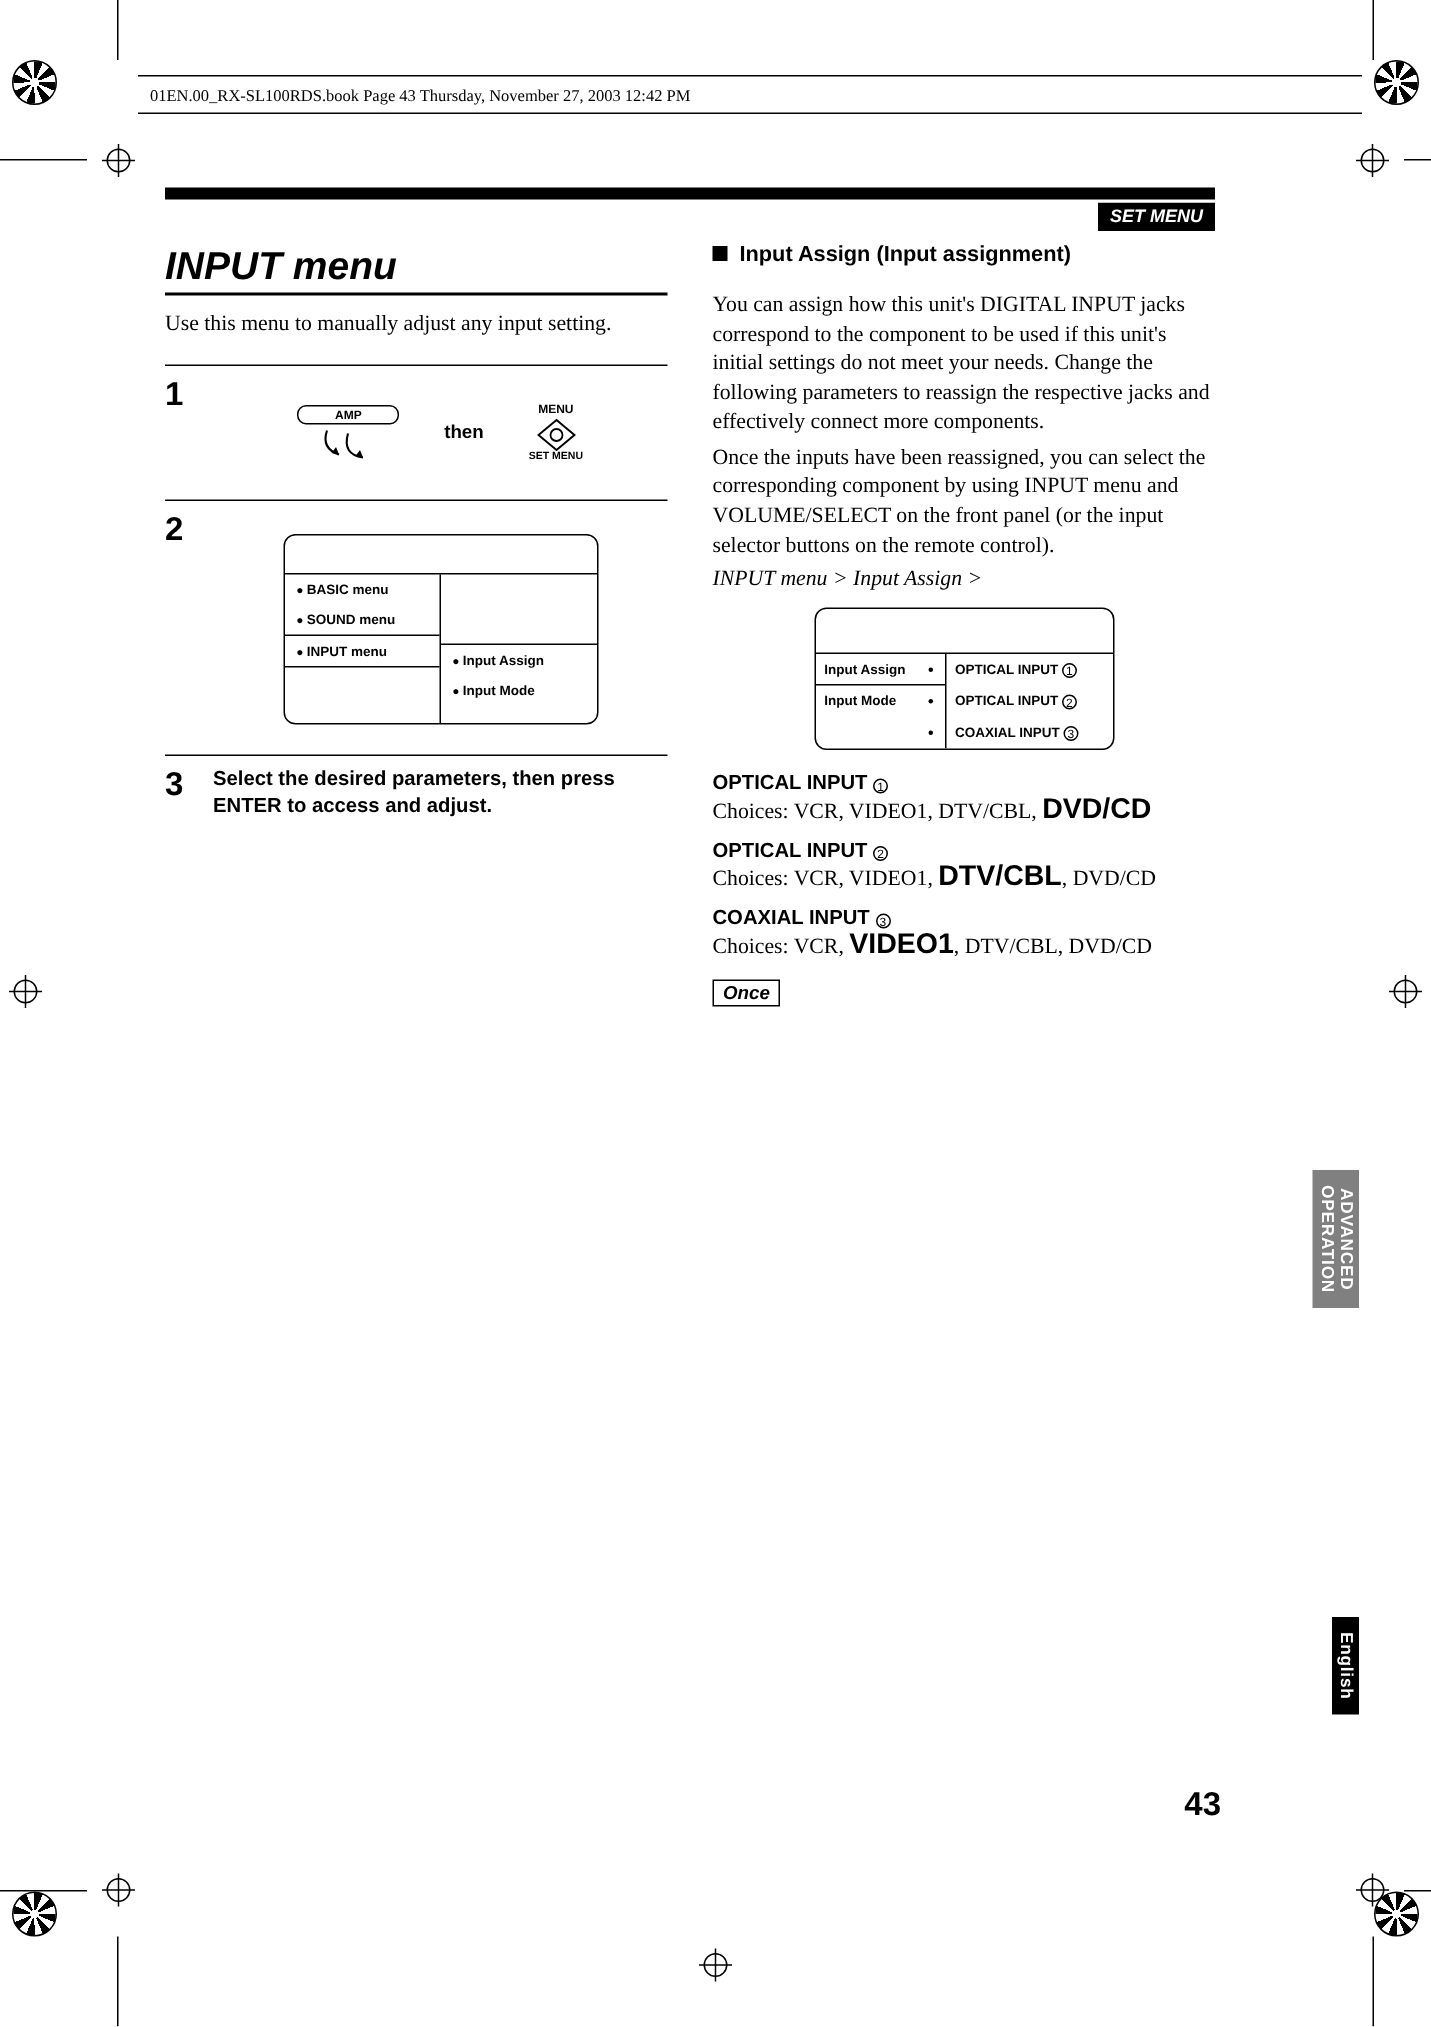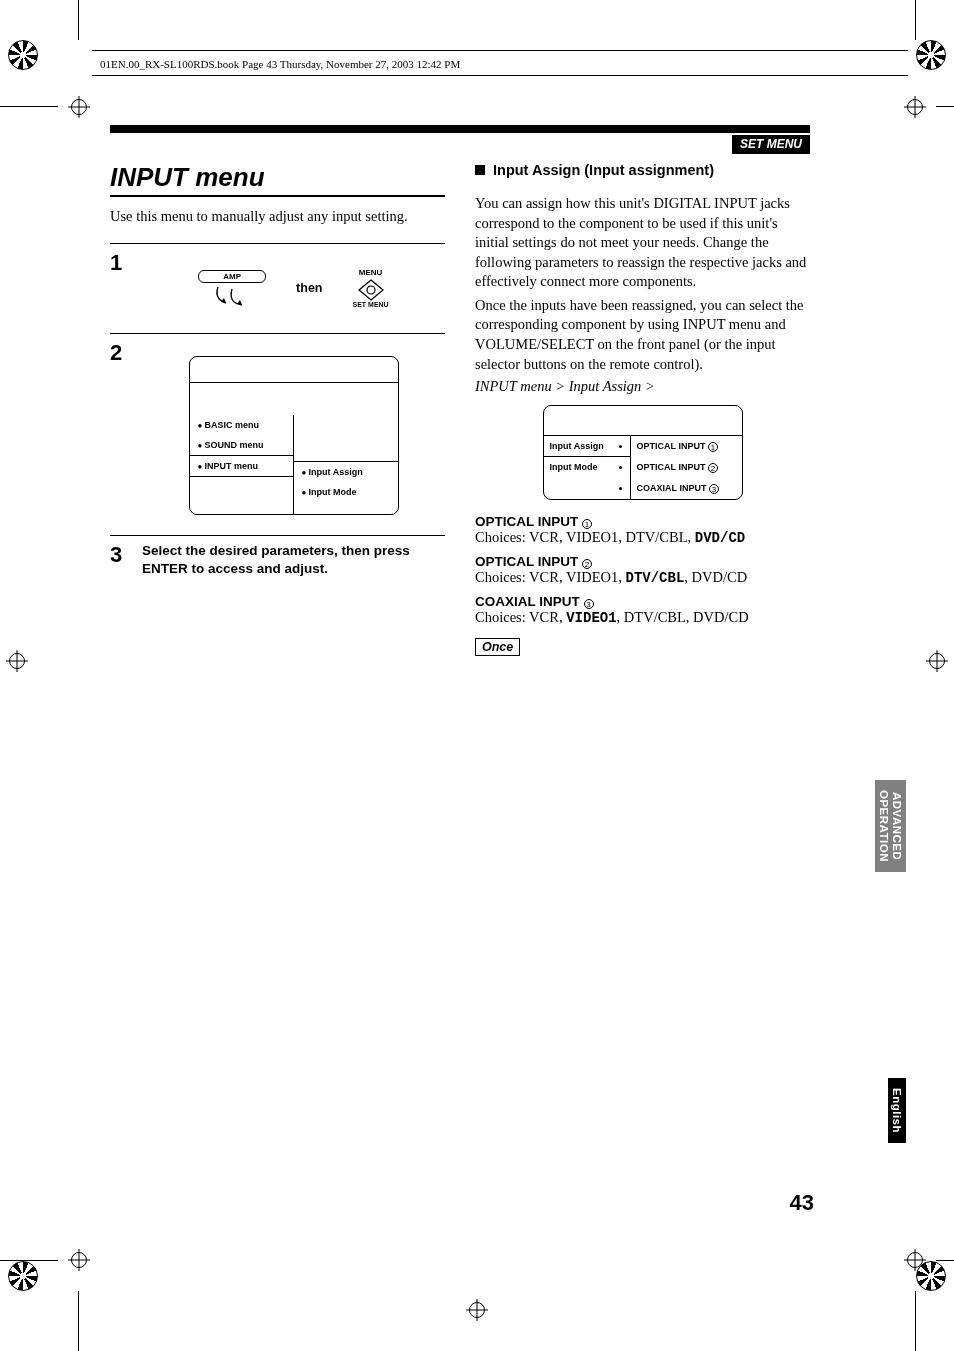--- a/index.html
+++ b/index.html
@@ -94,21 +94,21 @@
   .hollow-tri svg { position:absolute; inset:0; }
 
   .osd {
     width: 210px; margin: 16px auto 0;
     border: 1px solid #000; border-radius: 8px; overflow: hidden;
     font: bold 9px Arial, Helvetica, sans-serif;
   }
   .osd .row { display: flex; }
   .osd .l { width: 50%; border-right: 1px solid #000; }
   .osd .r { width: 50%; }
-  .osd ul { list-style: none; margin-top: 32px; }
+  .osd ul { list-style: none; }
   .osd li { padding: 5px 8px; }
   .osd .header-space { height: 26px; border-bottom: 1px solid #000; }
   .osd .dot::before { content: "● "; font-size: 8px; }
 
   .osd2 {
     width: 200px; margin: 10px auto 14px;
     border: 1px solid #000; border-radius: 8px; overflow: hidden;
     font: bold 9px Arial, Helvetica, sans-serif;
   }
   .osd2 .top { height: 30px; border-bottom: 1px solid #000; }
@@ -124,21 +124,21 @@
   .h-sub {
     font: bold 14.5px Arial, Helvetica, sans-serif;
     margin-bottom: 16px;
   }
   .h-sub .sq { display:inline-block; width:10px; height:10px; background:#000; margin-right:8px; vertical-align: 0px;}
   .para { font-size: 14.5px; line-height: 1.35; margin-bottom: 4px; }
   .bread { font-style: italic; font-size: 14.5px; margin-bottom: 10px;}
 
   .def-t { font: bold 13.5px Arial, Helvetica, sans-serif; margin-top: 8px;}
   .def-c { font-size: 14.5px; }
-  .def-c b { font-family: Liberation Mono, monospace; font-size: 14px;}
+  .def-c b { font-family: Liberation Sans, sans-serif; font-size: 19px;}
 
   .note-t {
     display: inline-block; border: 1px solid #000;
     font: italic bold 12.5px Arial, Helvetica, sans-serif;
     padding: 1px 6px; margin: 12px 0 4px 0;
   }
   .note-c { font-size: 13.5px; line-height: 1.3; }
 
   .side-tab {
     position: absolute; right: 48px;

